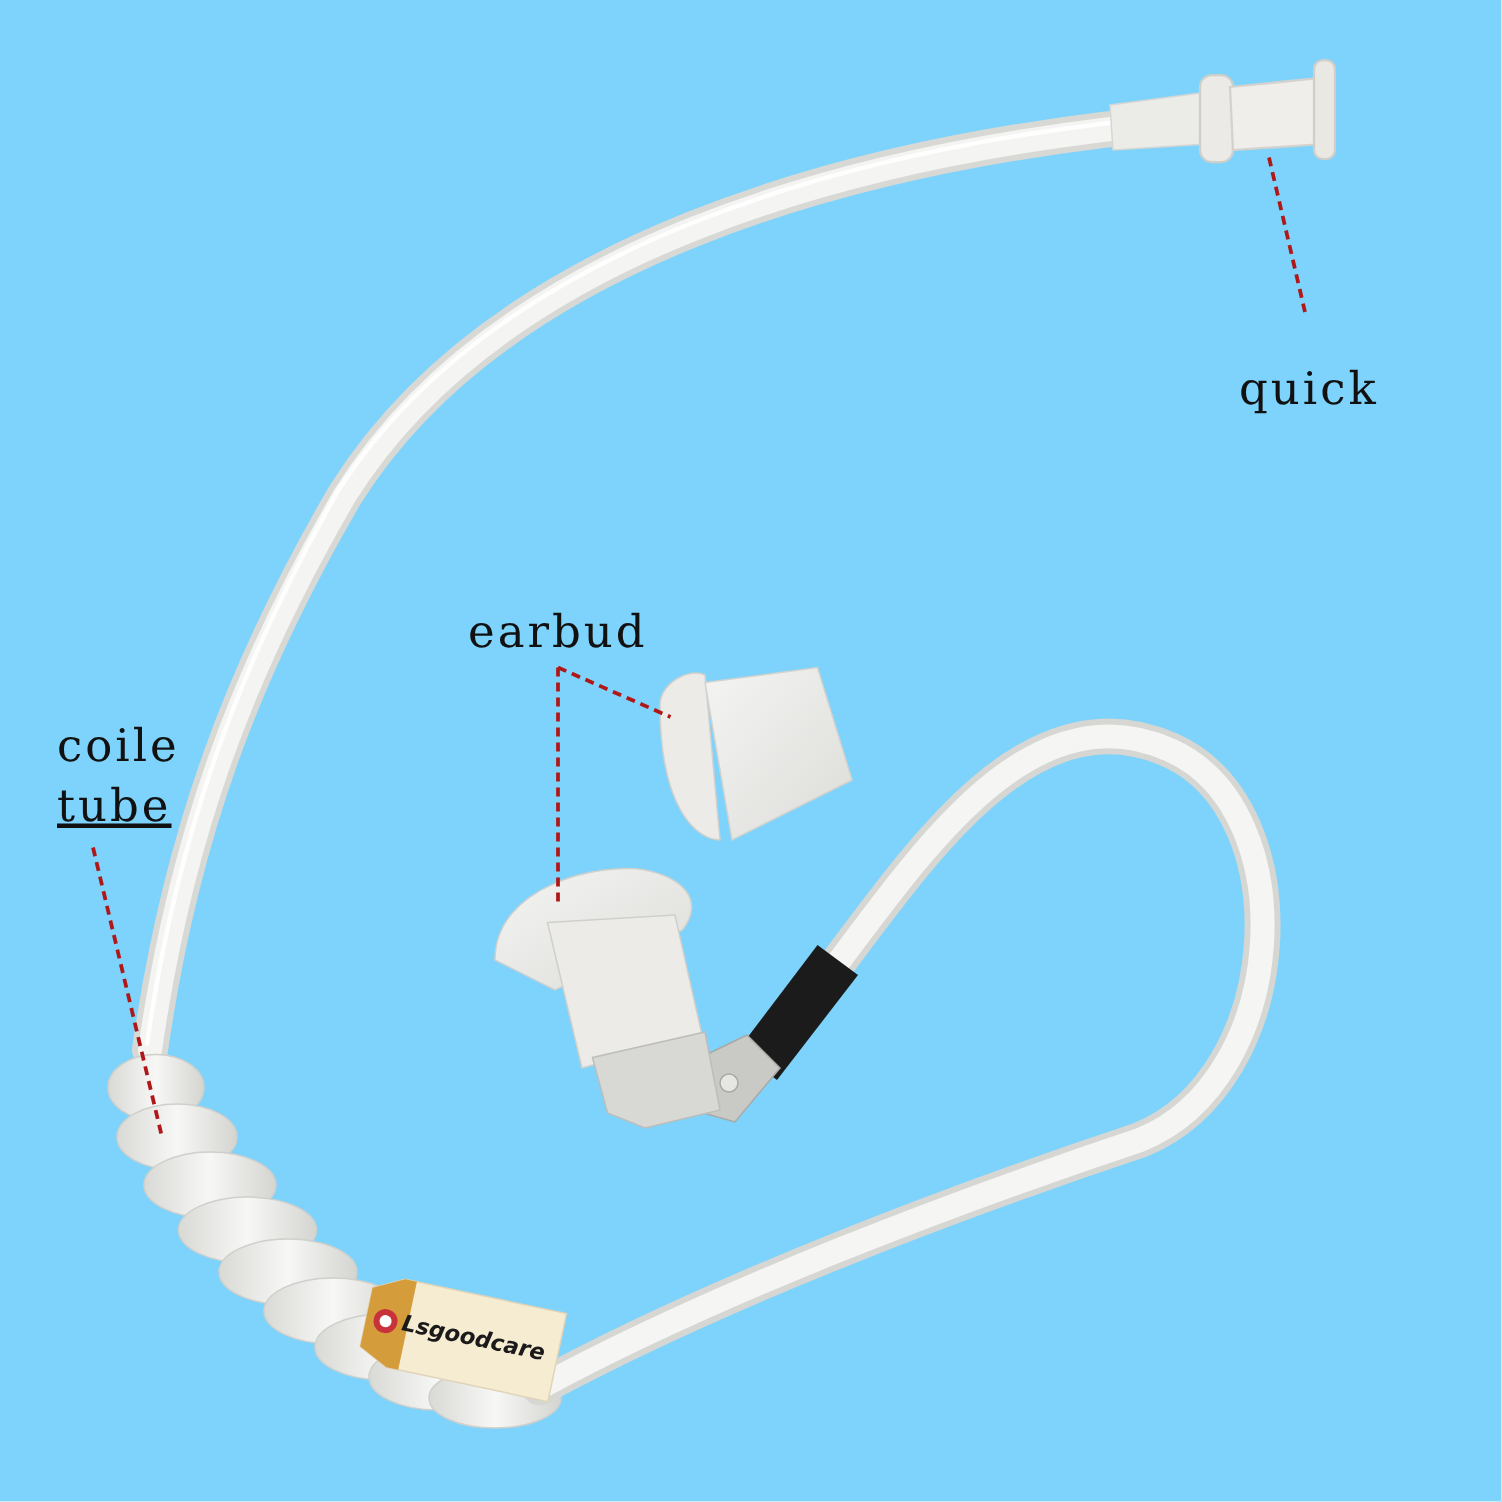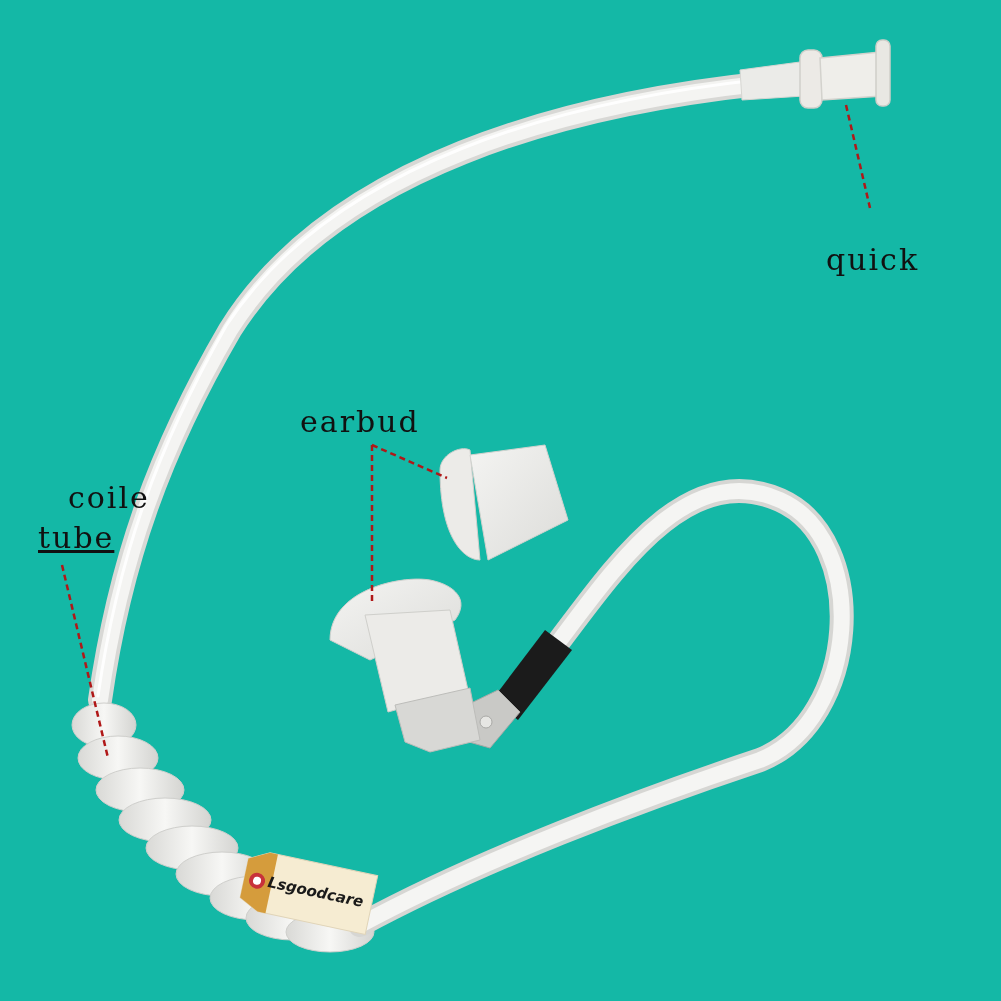--- a/index.html
+++ b/index.html
@@ -1,16 +1,16 @@
 <!DOCTYPE html>
 <html><head>
 <meta charset="utf-8">
 <style>
   html, body { margin: 0; padding: 0; background: #ffffff; }
-  .canvas { position: relative; width: 1001px; height: 1001px; overflow: hidden; background: #14b8a6; }
+  .canvas { position: relative; width: 1001px; height: 1001px; overflow: hidden; background: #7dd3fc; }
   .canvas svg.scene { position: absolute; left: 0; top: 0; }
   .label {
     position: absolute;
     font-family: "DejaVu Serif", "Liberation Serif", serif;
     font-size: 30px;
     line-height: 40px;
     color: #111111;
     letter-spacing: 2px;
     white-space: pre;
   }
@@ -102,19 +102,19 @@
     <g transform="rotate(12 300 895)">
       <path d="M242 870 L262 860 L372 860 L372 920 L262 920 L242 910 Z" fill="#f6ecd2" stroke="#e0d4b8"></path>
       <path d="M242 870 L262 860 L270 860 L270 920 L262 920 L242 910 Z" fill="#d59c3c"></path>
       <circle cx="255" cy="890" r="8" fill="#c8323a"></circle>
       <circle cx="255" cy="890" r="4" fill="#ffffff"></circle>
     </g>
   </svg>
 
   <div class="label" style="left:826px; top:240px;">quick</div>
 
-  <div class="label" style="left:300px; top:402px;">earbud</div>
+  <div class="label" style="left:312px; top:402px;">earbud</div>
 
-  <div class="label" style="left:38px; top:478px;margin-left:30px;">coile</div>
+  <div class="label" style="left:38px; top:478px;">coile</div>
   <div class="label" style="left:38px; top:518px;text-decoration:underline;">tube</div>
 
   <div class="tag-text" style="left:270px; top:873px; transform: rotate(12deg);">Lsgoodcare</div>
 </div>
 
 </body></html>

